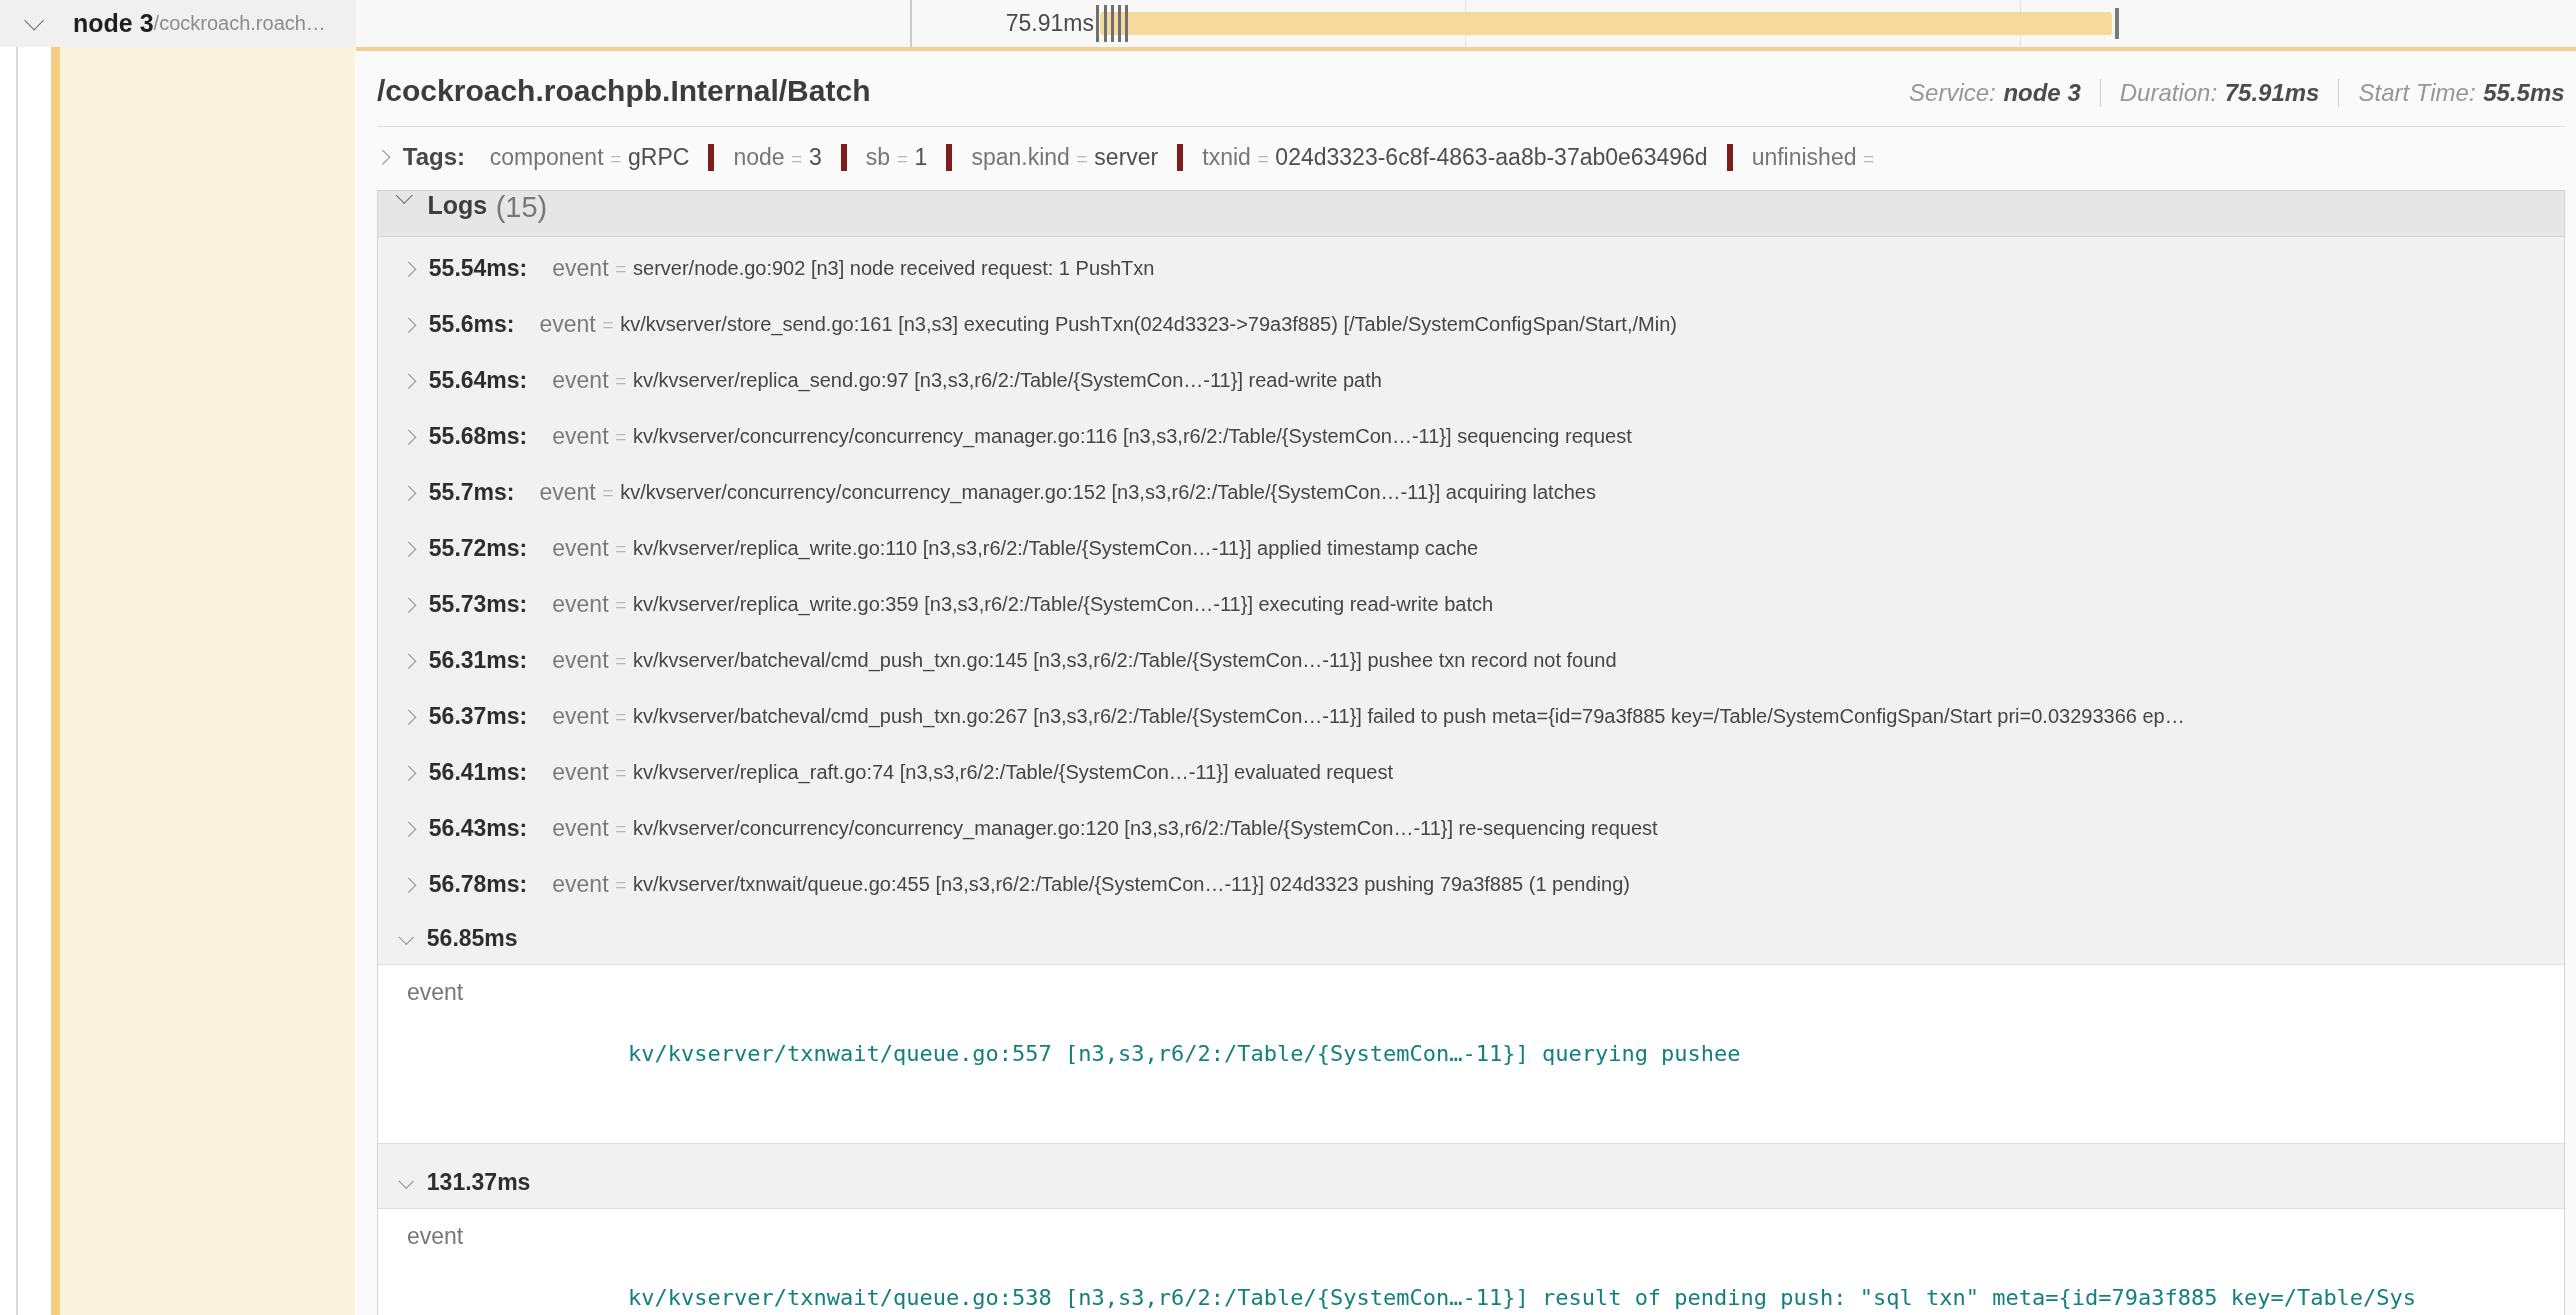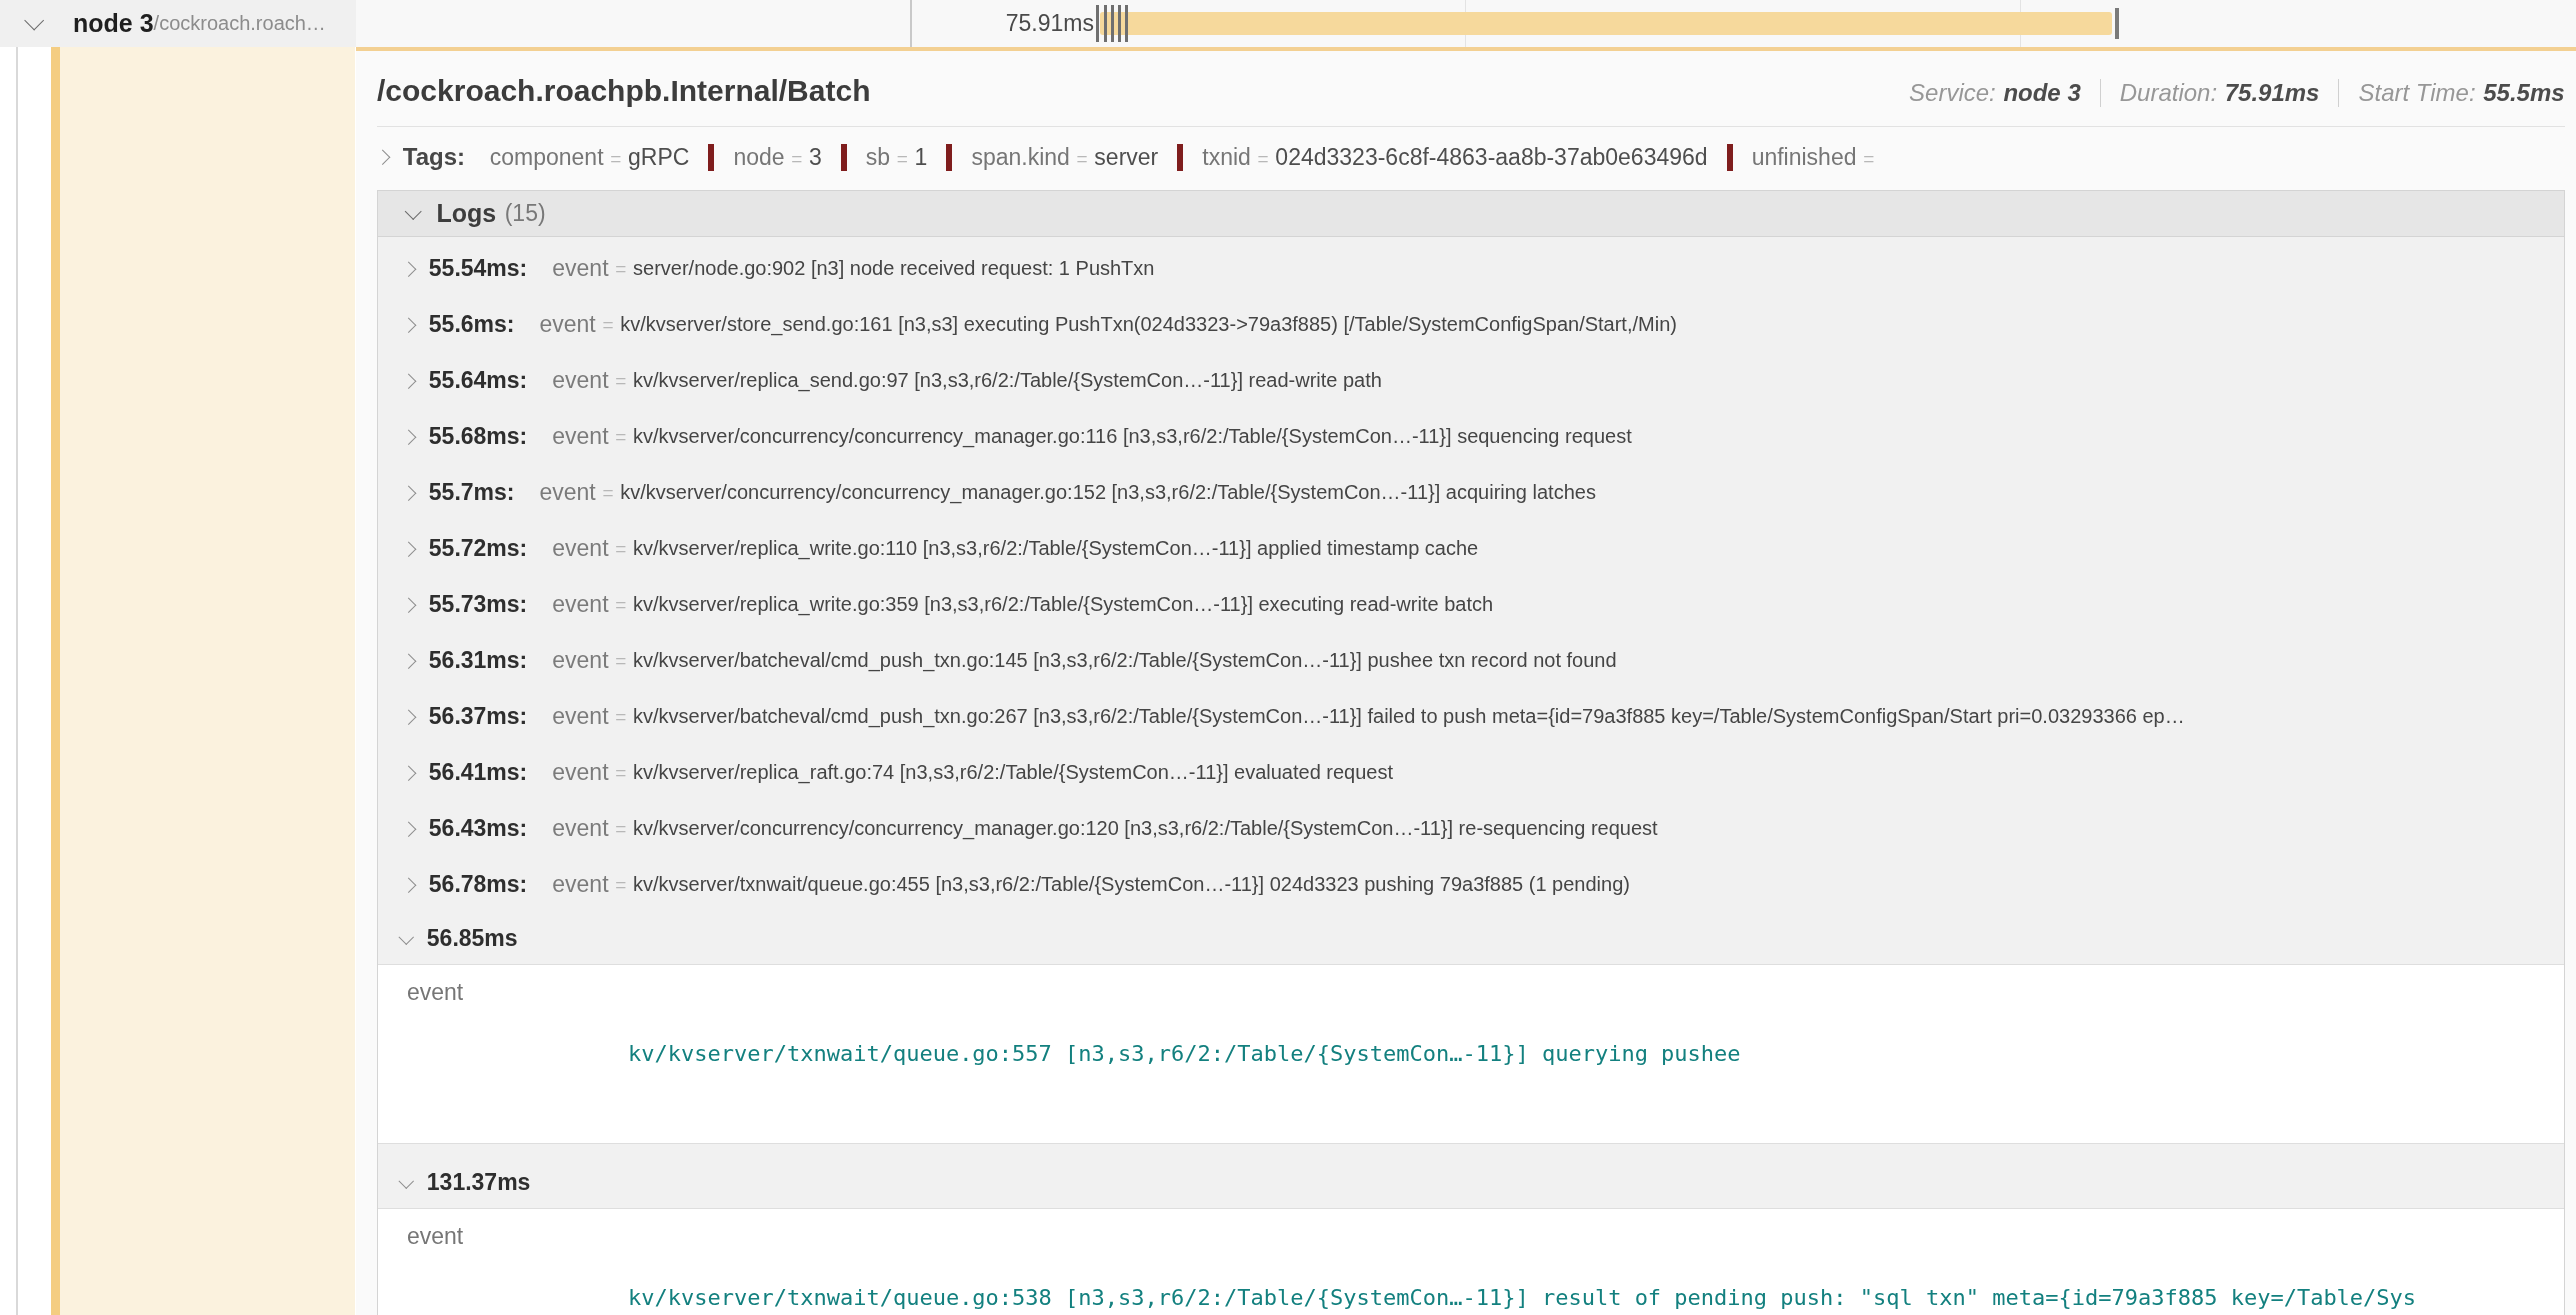--- a/index.html
+++ b/index.html
@@ -45,23 +45,23 @@
   .tags-label{font-size:24px;font-weight:bold;color:#474747;margin:0 5.7px 0 15.3px;}
   .tag-item{padding:0 19px;border-right:6px solid #7f1d1d;font-size:23px;}
   .tag-item:last-child{border-right:none;}
   .tag-key{color:#767676;}
   .eq{color:#b8b8b8;font-size:19px;margin:0 6.7px;}
   .tag-val{color:#4e4e4e;}
 
   
   .logs-box{margin:5.7px 11.4px 0 21px;border:1px solid #d4d4d4;background:#f1f1f1;}
   .logs-head{height:45px;background:#e6e6e6;border-bottom:1px solid #d4d4d4;
-             display:flex;align-items:center;padding-left:29px;}
+             display:flex;padding-left:20px;}
   .logs-title{font-size:25px;font-weight:bold;color:#3d3d3d;margin-left:17px;}
-  .logs-count{font-size:23px;color:#787878;margin-left:8.6px;}
+  .logs-count{font-size:29px;color:#787878;margin-left:8.6px;}
   .log-list{padding-top:3.8px;}
   .log-row{height:56px;display:flex;align-items:center;padding:0 21px 0 25px;
            white-space:nowrap;overflow:hidden;}
   .ts{font-size:23px;font-weight:bold;color:#2e2e2e;margin:0 25px 0 15.3px;}
   .lk{font-size:23px;color:#7b7b7b;}
   .lv{font-size:20px;color:#454545;overflow:hidden;text-overflow:ellipsis;}
   .log-exp-head{height:51px;display:flex;align-items:center;padding-left:23px;}
   .kv-row{background:#fff;border-top:1px solid #dedede;border-bottom:1px solid #dedede;
           display:flex;padding:11.4px 0;margin-bottom:13.3px;}
   .kv-key{width:221px;flex:none;padding-left:29px;padding-top:2.9px;font-size:23px;color:#767676;}

